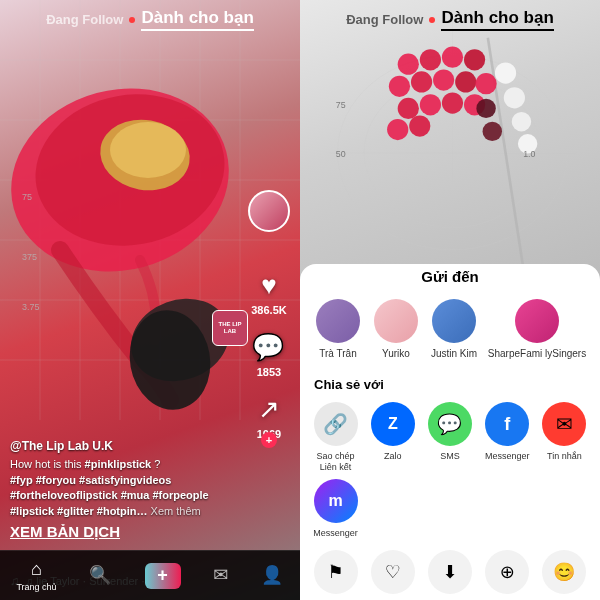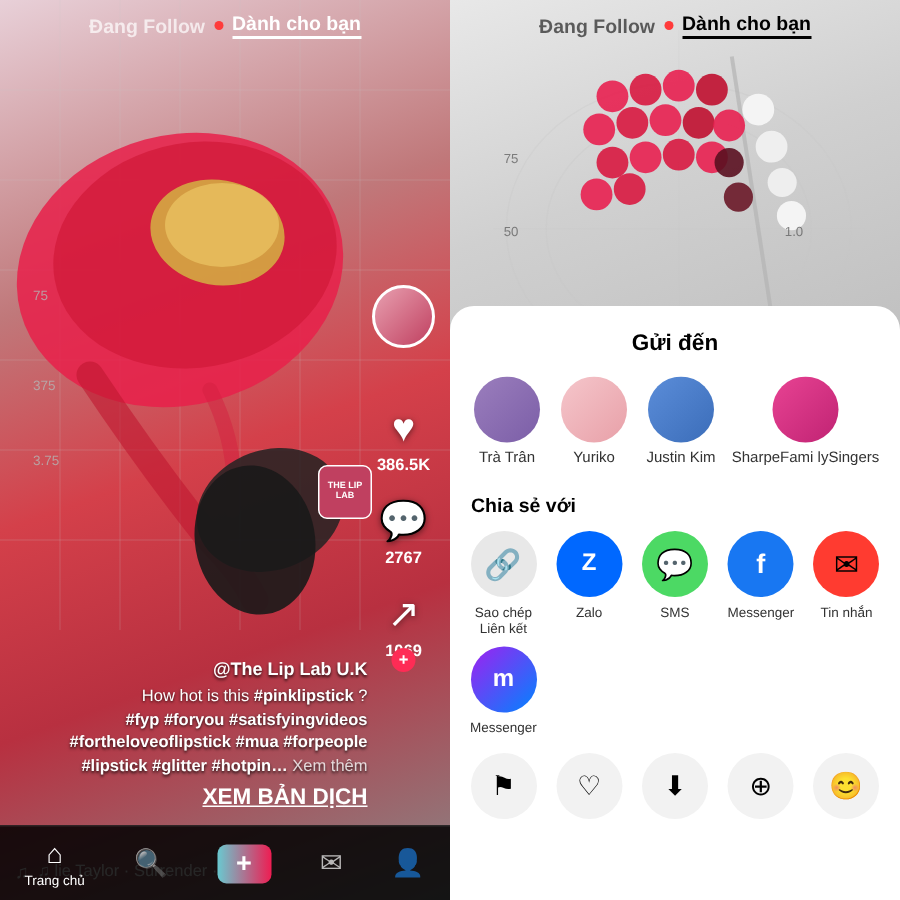--- a/index.html
+++ b/index.html
@@ -36,21 +36,21 @@
     }
 
     .tab-inactive {
       color: rgba(255,255,255,0.7);
       font-size: 13px;
       font-weight: 700;
     }
 
     .tab-active {
       color: #fff;
-      font-size: 13px;
+      font-size: 17px;
       font-weight: 700;
       border-bottom: 2px solid #fff;
       padding-bottom: 1px;
     }
 
     .dot-red {
       width: 6px;
       height: 6px;
       background: #ff3b3b;
       border-radius: 50%;
@@ -135,21 +135,20 @@
       font-weight: bold;
       line-height: 1.1;
     }
 
     .bottom-info {
       position: absolute;
       bottom: 60px;
       left: 10px;
       right: 55px;
       z-index: 10;
-      text-align: right;
     }
 
     .creator-name {
       color: #fff;
       font-size: 12px;
       font-weight: 700;
       margin-bottom: 4px;
       text-shadow: 0 1px 2px rgba(0,0,0,0.8);
     }
 
@@ -262,25 +261,25 @@
       gap: 6px;
       z-index: 10;
     }
 
     
     .share-panel {
       position: absolute;
       bottom: 0;
       left: 0;
       right: 0;
-      height: 396px;
+      height: 336px;
       background: #fff;
       border-radius: 16px 16px 0 0;
       z-index: 20;
-      padding: 16px 0 0 0;
+      padding: 4px 0 0 0;
     }
 
     .share-title {
       text-align: center;
       font-size: 15px;
       font-weight: 600;
       color: #000;
       margin-bottom: 14px;
     }
 
@@ -437,21 +436,21 @@
         <div class="avatar-plus">+</div>
       </div>
 
       <div class="action-btn" style="margin-top:14px;">
         <span class="action-icon">♥</span>
         <span class="action-count">386.5K</span>
       </div>
 
       <div class="action-btn">
         <span class="action-icon">💬</span>
-        <span class="action-count">2767</span>
+        <span class="action-count">1853</span>
       </div>
 
       <div class="action-btn">
         <span class="action-icon">↗</span>
         <span class="action-count">1069</span>
       </div>
     </div>
 
     <div class="brand-badge">
       <span class="brand-text-small">THE LIP LAB</span>

